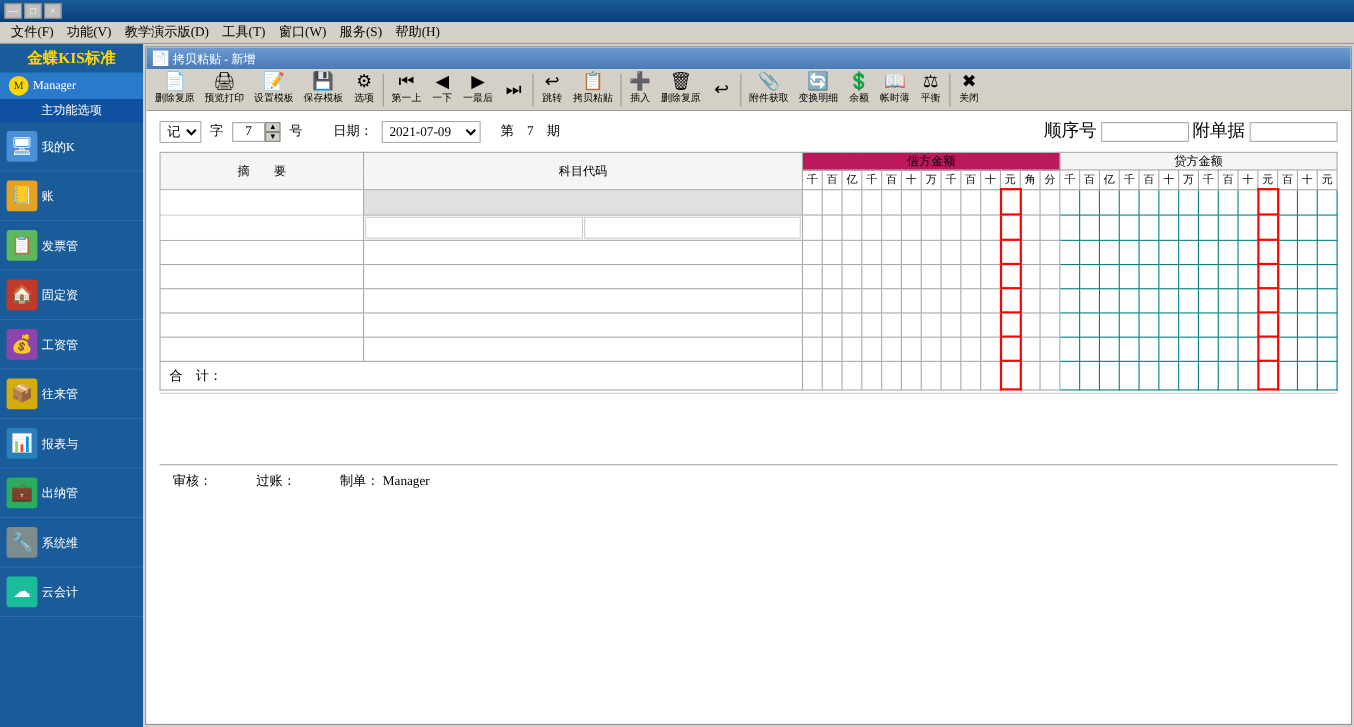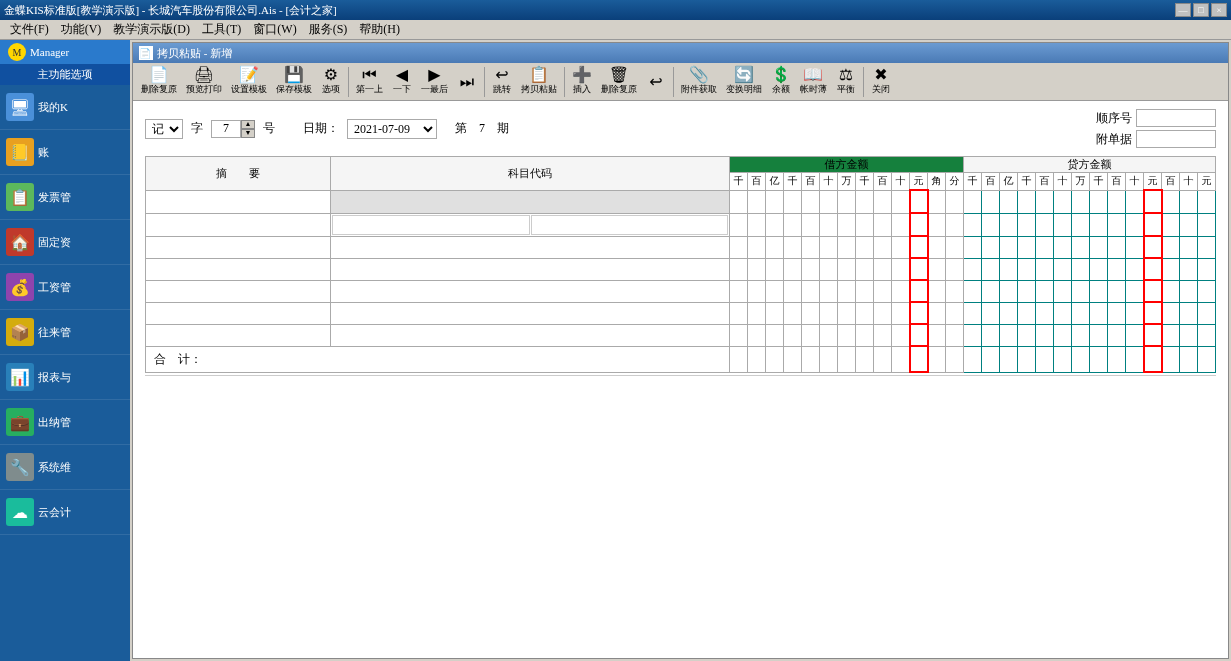--- a/index.html
+++ b/index.html
@@ -200,23 +200,22 @@
     .form-meta {
       display: flex;
       align-items: center;
       margin-bottom: 8px;
       gap: 8px;
       font-size: 12px;
     }
     .form-meta-right {
       margin-left: auto;
       display: flex;
-      flex-direction: column;
       gap: 3px;
-      font-size: 12px;
+      font-size: 16px;
     }
     .meta-row {
       display: flex;
       align-items: center;
       gap: 4px;
     }
     .meta-select {
       border: 1px solid #aaa;
       padding: 1px 2px;
       font-size: 12px;
@@ -287,41 +286,43 @@
       font-size: 12px;
       font-family: SimSun, serif;
       background: white;
       width: 90px;
     }
   </style>
 </head>
 <body>
 
 <div class="title-bar">
-  <span class="title-bar-text">金蝶KIS标准版[教学演示版] - 长城汽车股份有限公司.Ais - [会计之家]</span>
   <div class="title-bar-btns">
     <div class="title-bar-btn">—</div>
     <div class="title-bar-btn">□</div>
     <div class="title-bar-btn">×</div>
   </div>
 </div>
 
 <div class="menu-bar">
   <div class="menu-item">文件(F)</div>
   <div class="menu-item">功能(V)</div>
   <div class="menu-item">教学演示版(D)</div>
   <div class="menu-item">工具(T)</div>
   <div class="menu-item">窗口(W)</div>
   <div class="menu-item">服务(S)</div>
   <div class="menu-item">帮助(H)</div>
 </div>
 
 <div class="app-container">
 
   <div class="sidebar">
+    <div class="sidebar-header">
+      <span>金蝶KIS标准</span>
+    </div>
     <div class="sidebar-user">
       <div class="sidebar-user-icon">M</div>
       <span>Manager</span>
     </div>
     <div class="sidebar-section-title">主功能选项</div>
 
     <div class="sidebar-item">
       <div class="sidebar-icon icon-computer">🖥</div>
       <span>我的K</span>
     </div>
@@ -502,21 +503,21 @@
 
         <table style="width:100%; border-collapse:collapse; font-size:11px;">
           <thead>
             <tr>
               <th rowspan="2" style="border:1px solid #aaa; width:185px; text-align:center; background:#f5f5f5; font-weight:normal;">
                 <span>摘　　要</span>
               </th>
               <th rowspan="2" style="border:1px solid #aaa; text-align:center; background:#f5f5f5; font-weight:normal;">
                 <span>科目代码</span>
               </th>
-              <th colspan="13" style="border:1px solid #aaa; text-align:center; background:#15803d; font-weight:normal;">
+              <th colspan="13" style="border:1px solid #aaa; text-align:center; background:#be185d; font-weight:normal;">
                 <span>借方金额</span>
               </th>
               <th colspan="14" style="border:1px solid #aaa; text-align:center; background:#f5f5f5; font-weight:normal;">
                 <span>贷方金额</span>
               </th>
             </tr>
             <tr>
 
               <td class="sub-col" style="border:1px solid #aaa; text-align:center; font-size:10px; padding:1px 0;">千</td>
               <td class="sub-col" style="border:1px solid #aaa; text-align:center; font-size:10px;">百</td>
@@ -811,17 +812,31 @@
                 <td style="border:1px solid teal; width:18px;"></td>
                 <td style="border:1px solid teal; width:18px;"></td>
                 <td style="border:1px solid teal; width:18px;"></td>
             </tr>
           </tbody>
         </table>
 
         <div class="notes-area" style="height:65px; border-top:1px solid #ccc; margin-top:2px;">
         </div>
 
+        <div class="footer-area">
+          <div>
+            <span>审核：</span>
+            <span></span>
+          </div>
+          <div>
+            <span>过账：</span>
+            <span></span>
+          </div>
+          <div>
+            <span>制单：</span>
+            <span>Manager</span>
+          </div>
+        </div>
 
       </div>
     </div>
   </div>
 </div>
 
 </body></html>

